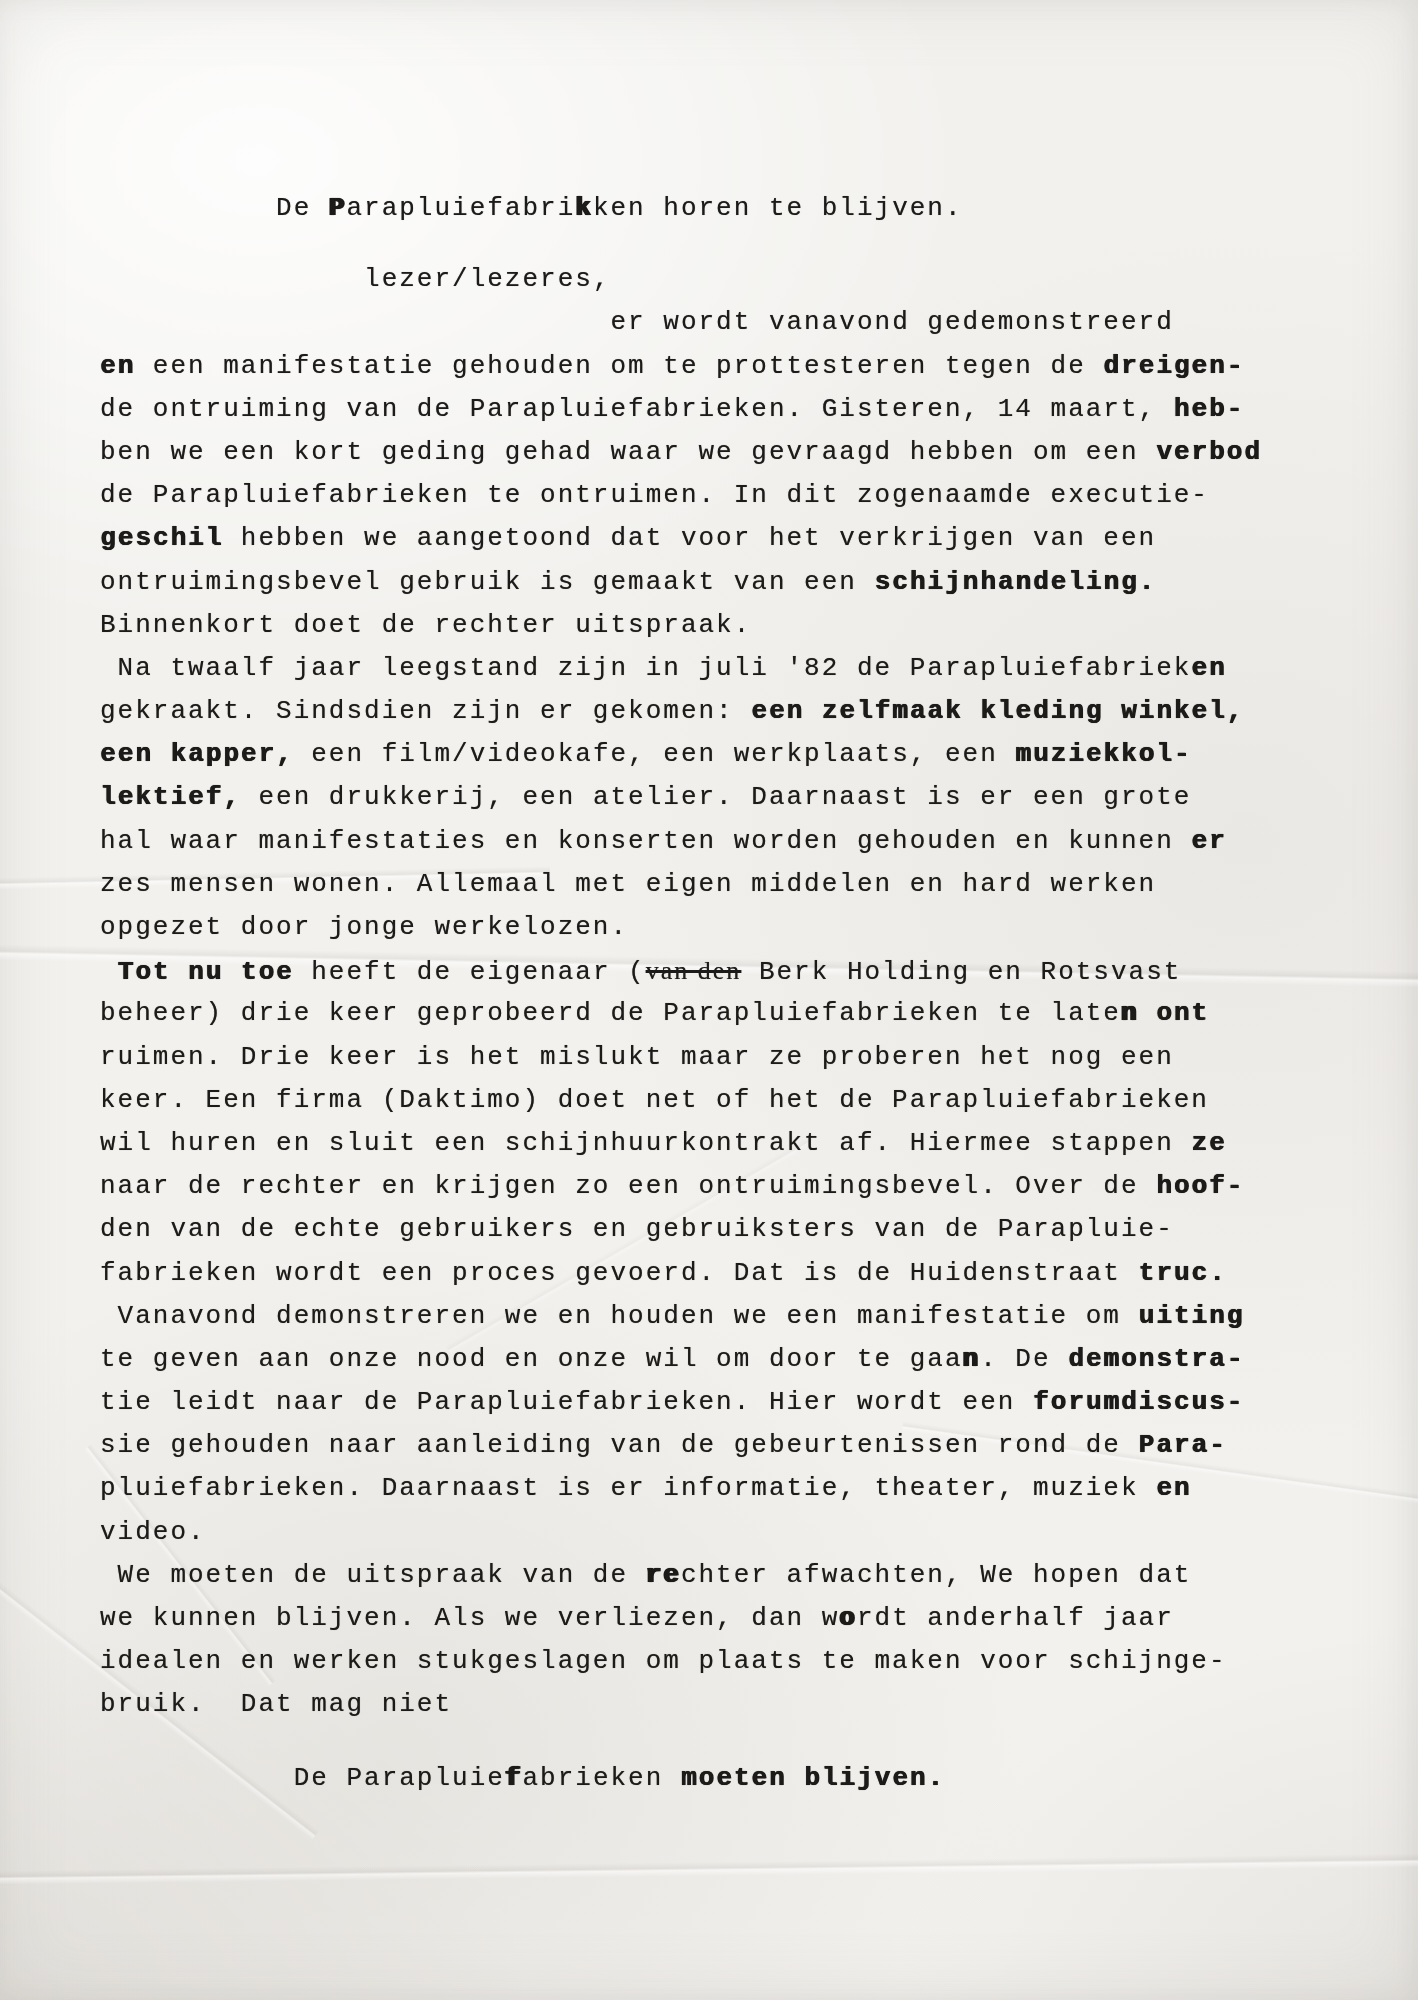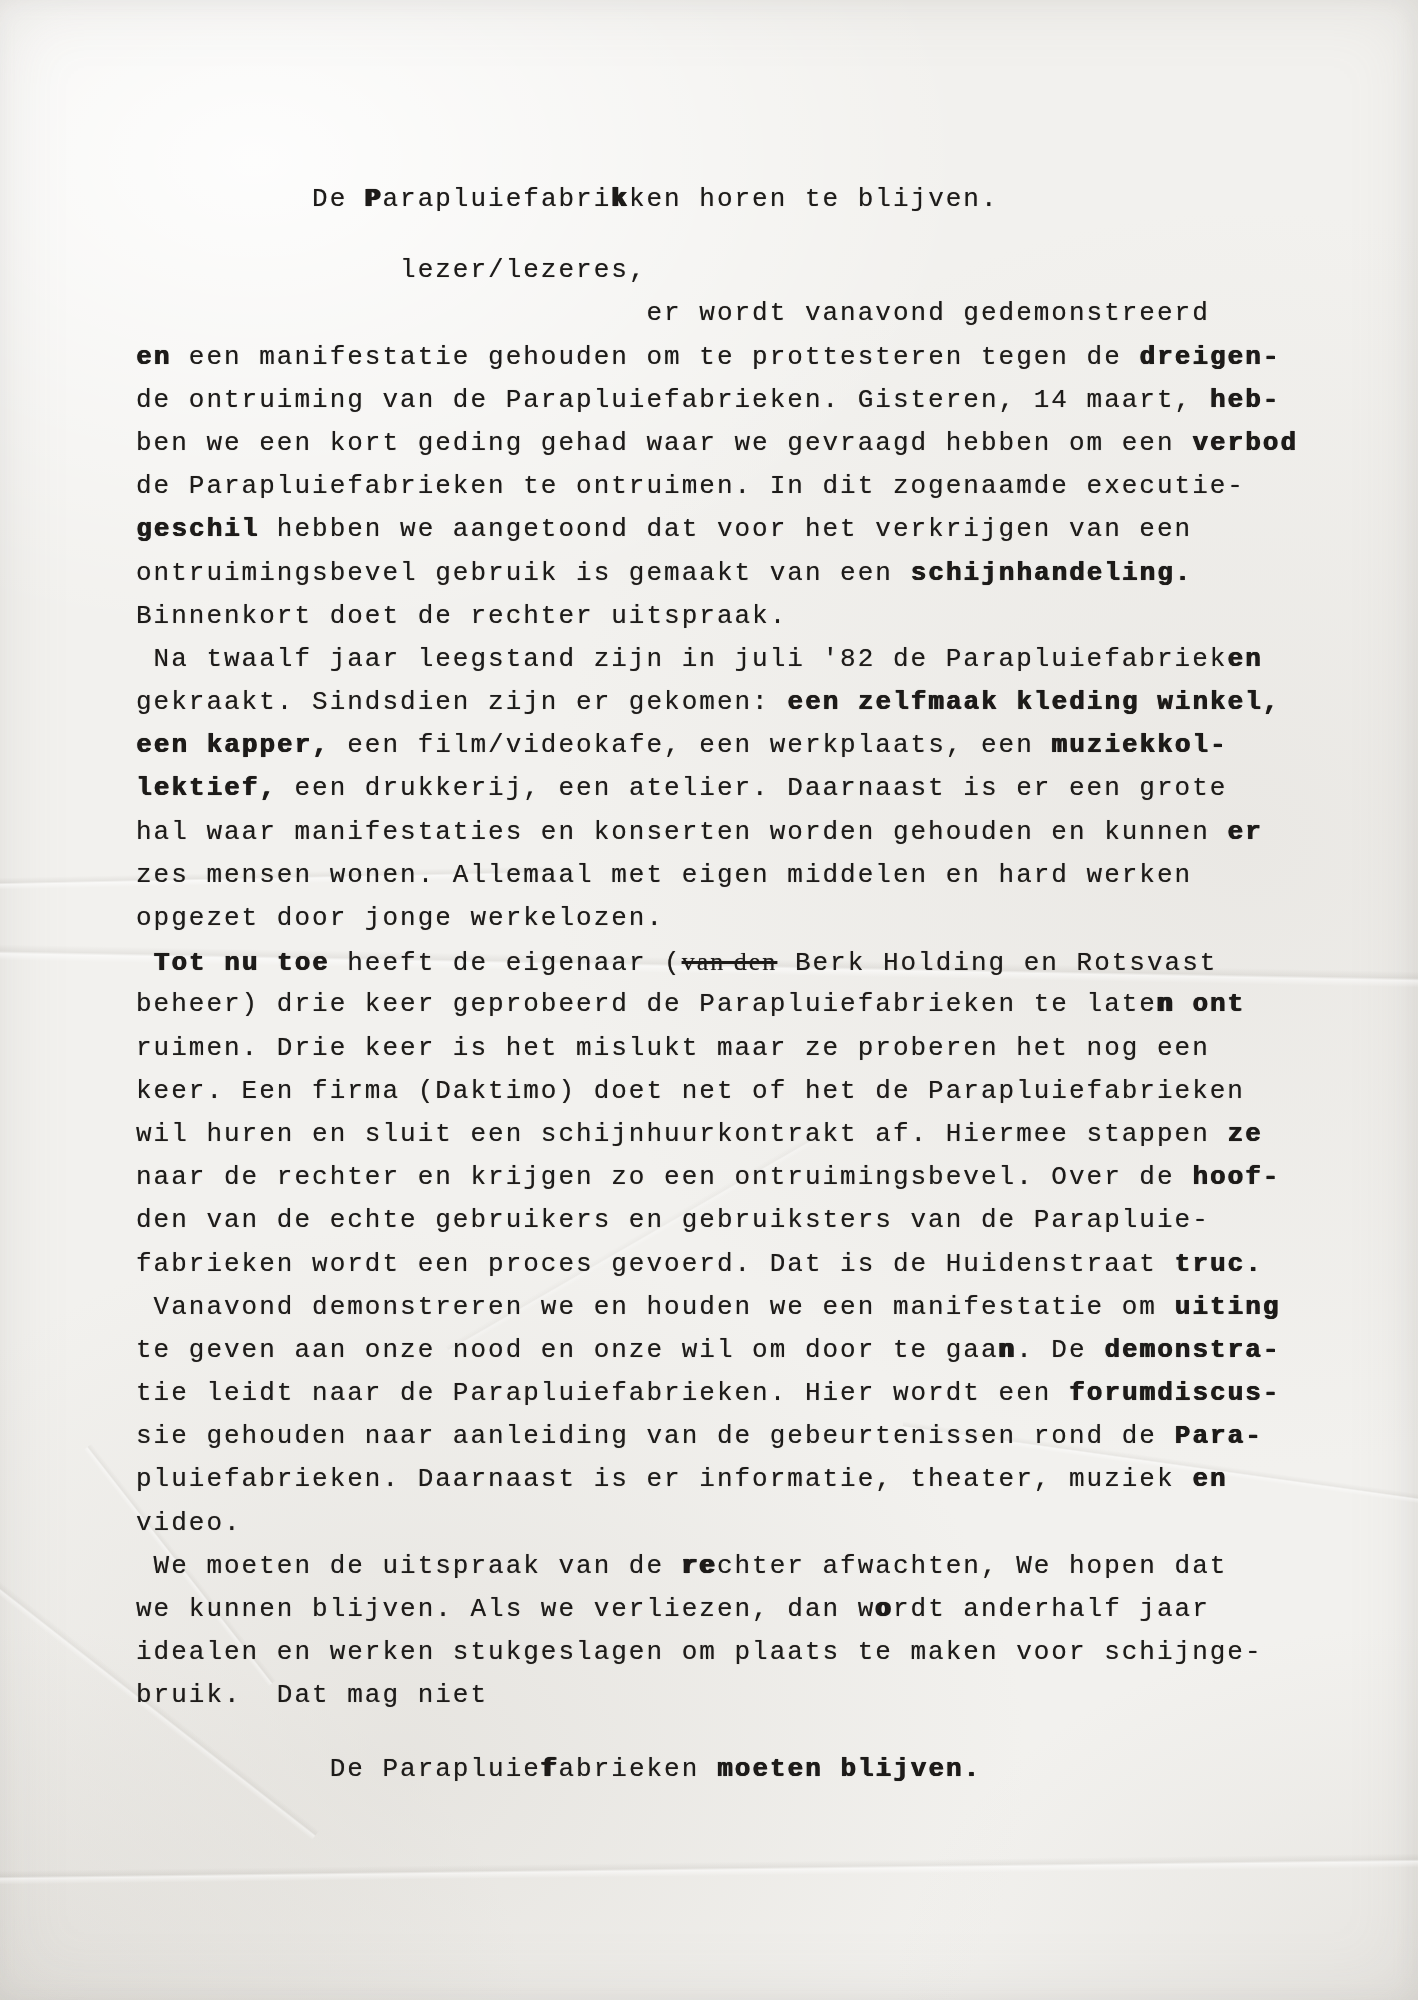--- a/index.html
+++ b/index.html
@@ -46,28 +46,27 @@
   .c2 { left: -10px; top: 872px;  width: 560px;  height: 12px; transform: rotate(-1.2deg); }
   .c3 { left: -30px; top: 1862px; width: 1480px; height: 14px; transform: rotate(-0.7deg); }
   .c4 { left: -60px; top: 1700px; width: 420px;  height: 12px; transform: rotate(38deg); }
   .c5 { left: 30px;  top: 1560px; width: 300px;  height: 10px; transform: rotate(52deg); }
   .c6 { left: 900px; top: 1460px; width: 560px;  height: 10px; transform: rotate(8deg); }
   .c8 { left: 420px; top: 1240px; width: 420px;  height: 10px; transform: rotate(-30deg); opacity: 0.6; }
 
   .doc {
     position: absolute;
     left: 100px;
-    top: 178px;
+    top: 187px;
     font-size: 26px;
     line-height: 43.2px;
     letter-spacing: 2px;
     color: #1d1b19;
     white-space: pre;
     text-shadow: 0 0 0.7px rgba(22,20,17,0.55);
-    margin-left: 36px;
   }
   .line { height: 43.2px; }
   .line-gap { width: 10px; }
   .b {
     font-weight: 700;
     text-shadow: 0.8px 0 0 currentColor, 0 0 0.8px rgba(22,20,17,0.8);
   }
   .os {
     font-weight: 700;
     text-shadow: 1.3px 0 0 currentColor, -1.1px 0 0 currentColor, 0 0 1px rgba(22,20,17,0.9);

